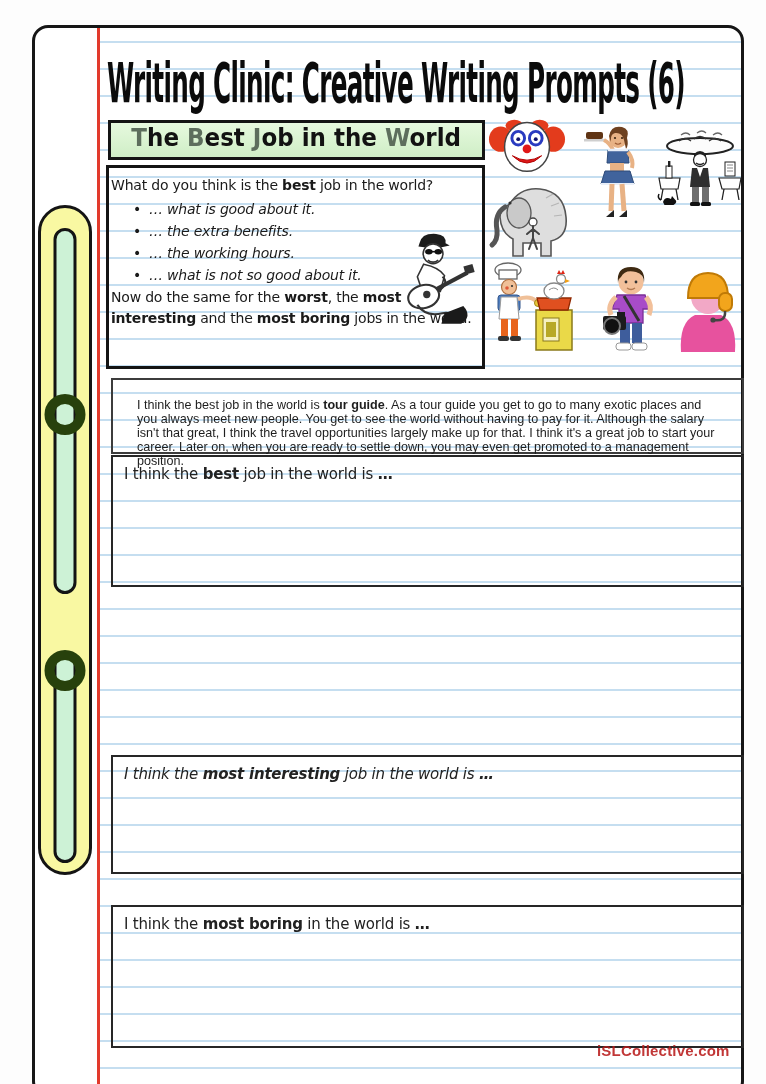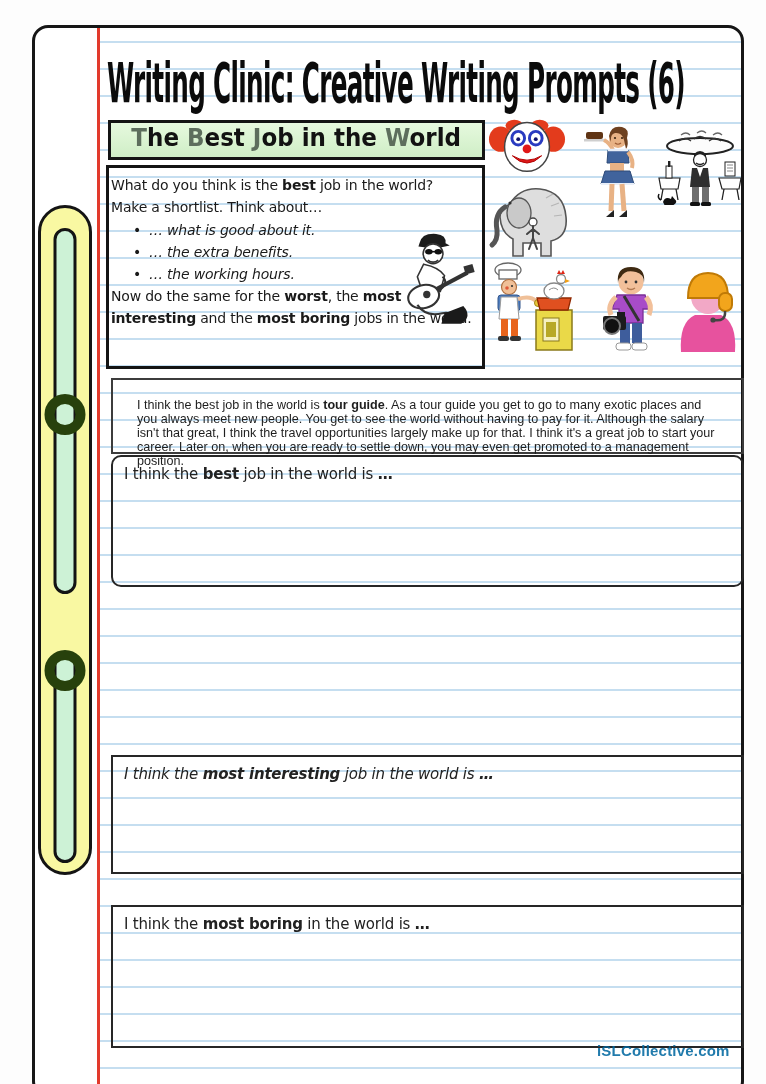--- a/index.html
+++ b/index.html
@@ -31,21 +31,21 @@
   .bullets .dot{display:inline-block;width:24px;text-align:center;}
   .ifooter{margin-top:3px;}
   .art-guitar{position:absolute;right:2px;top:62px;width:96px;height:106px;}
 
   .example{position:absolute;left:76px;top:350px;width:633px;height:76px;box-sizing:border-box;
            border:2px solid #3c3c3c;padding:3px 8px;font-family:"Liberation Sans",sans-serif;
            font-size:12.6px;line-height:13.9px;color:#1e1e1e;}
   .example p{margin:16px;}
 
   .wbox{position:absolute;left:76px;width:633px;box-sizing:border-box;border:2.5px solid #262626;}
-  .wb1{top:427px;height:132px;border-radius:10px;} .wb2{top:577px;height:131px;}
+  .wb1{top:427px;height:132px;} .wb2{top:577px;height:131px;}
   .wb3{top:727px;height:119px;font-style:italic;} .wb4{top:877px;height:143px;}
   .wb-header{padding:8px 0 0 11px;font-size:15px;color:#222;letter-spacing:-.2px;}
 
   .art{position:absolute;}
   .art svg{width:100%;height:100%;display:block;}
   .art-clown{left:453px;top:90px;width:78px;height:55px;}
   .art-waitress{left:546px;top:95px;width:66px;height:97px;}
   .art-waiter{left:618px;top:102px;width:94px;height:80px;}
   .art-elephant{left:453px;top:146px;width:84px;height:90px;}
   .art-chef{left:450px;top:232px;width:98px;height:98px;}
@@ -56,45 +56,45 @@
   .binder{position:absolute;left:38px;top:205px;width:54px;height:670px;z-index:4;box-sizing:border-box;
           background:#f9f8a2;border:3px solid #141414;border-radius:28px;}
   .prong{position:absolute;left:50%;transform:translateX(-50%);width:23px;box-sizing:border-box;
          background:#cdf2d6;border:3px solid #141414;border-radius:12px;}
   .p1{top:20px;height:366px;} .p2{top:443px;height:212px;}
   .ring{position:absolute;left:50%;transform:translateX(-50%);width:21px;height:21px;
         border:10px solid #27410c;border-radius:50%;background:transparent;}
   .r1{top:186px;} .r2{top:442px;}
 
   .wm{position:absolute;left:597px;top:1042px;z-index:9;font-family:"Liberation Sans",sans-serif;
-      font-size:15px;font-weight:700;color:#0369a1;opacity:.88;letter-spacing:.2px;}
+      font-size:15px;font-weight:700;color:#b91c1c;opacity:.88;letter-spacing:.2px;}
   b,.seg-b{font-weight:700;}
 </style>
 </head>
 <body>
 
 <div class="canvas">
 
   <div class="sheet">
     <div class="lines"></div>
     <div class="redline"></div>
 
     <h1 class="title">Writing Clinic: Creative Writing Prompts (6)</h1>
 
     <div class="banner">
       <span class="txt"><span class="gcap">T</span><span>he </span><span class="gcap">B</span><span>est </span><span class="gcap">J</span><span>ob in the </span><span class="gcap">W</span><span>orld</span></span>
     </div>
 
     <div class="instr">
       <p><span>What do you think is the </span><span class="seg-b">best</span><span> job in the world?</span></p>
-      <p>Make a shortlist. Think about…</p>
       <ul class="bullets">
         <li><span class="dot">•</span><span>… what is good about it.</span></li>
         <li><span class="dot">•</span><span>… the extra benefits.</span></li>
         <li><span class="dot">•</span><span>… the working hours.</span></li>
+        <li><span class="dot">•</span><span>… what is not so good about it.</span></li>
       </ul>
       <p class="ifooter"><span>Now do the same for the </span><span class="seg-b">worst</span><span>, the </span><span class="seg-b">most interesting</span><span> and the </span><span class="seg-b">most boring</span><span> jobs in the world.</span></p>
 
       <span class="art art-guitar">
         <svg viewBox="0 0 92 100">
           <path d="M34 12 Q36 2 50 3 Q60 4 59 12 L63 14 Q50 18 33 15 Z" fill="#1c1c1c"></path>
           <circle cx="47" cy="22" r="9.5" fill="#fff" stroke="#333" stroke-width="1.5"></circle>
           <ellipse cx="43" cy="20" rx="3.6" ry="2.6" fill="#111"></ellipse>
           <ellipse cx="52" cy="20" rx="3.6" ry="2.6" fill="#111"></ellipse>
           <line x1="46" y1="20" x2="49" y2="20" stroke="#111" stroke-width="1.5"></line>

